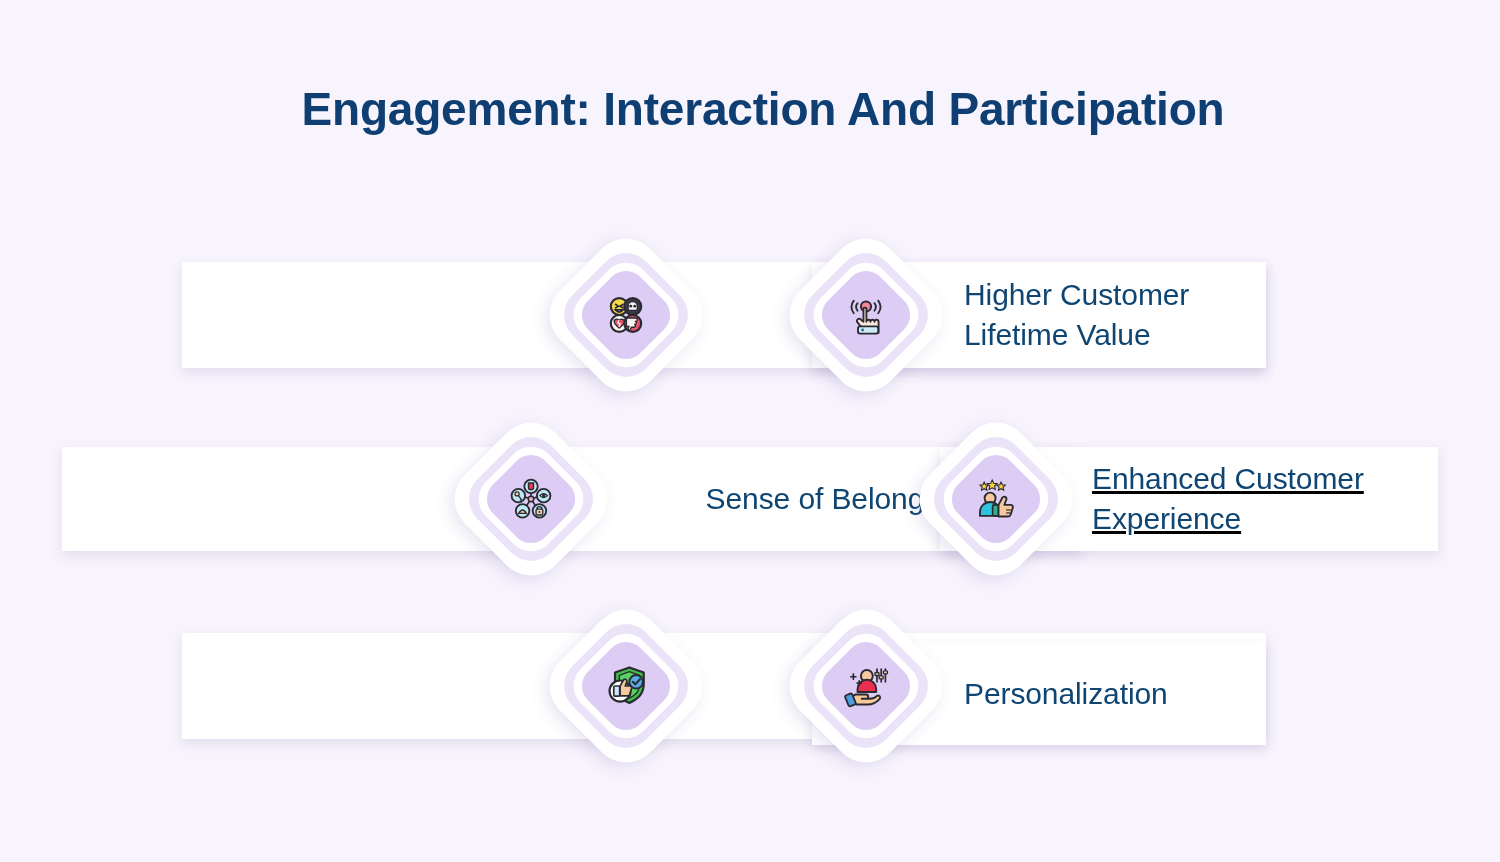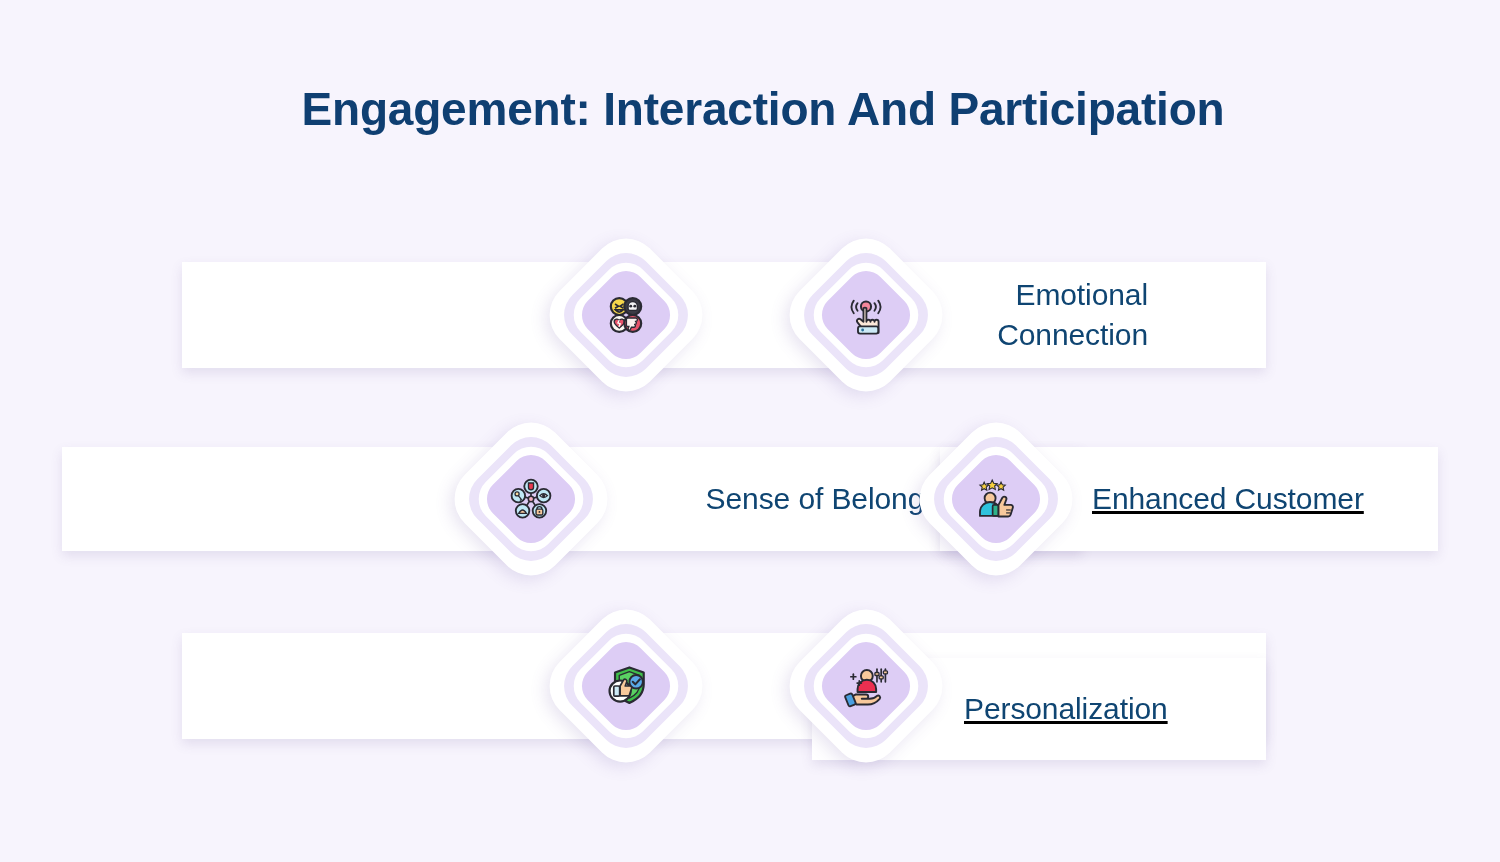--- a/index.html
+++ b/index.html
@@ -125,20 +125,26 @@
         <circle cx="24" cy="42" r="10" fill="#fbf8f2" stroke="#2a2a33" stroke-width="2.6"></circle>
         <path d="M24 47.5 c-4 -3 -6 -5 -6 -7.4 a3.1 3.1 0 0 1 6 -1.2 a3.1 3.1 0 0 1 6 1.2 c0 2.4 -2 4.4 -6 7.4 z" fill="#e8546b" stroke="#2a2a33" stroke-width="1.6"></path>
         <path d="M24 38 l-1.6 3.3 l2.8 1.2 l-1.6 3.6" fill="none" stroke="#fbf8f2" stroke-width="1.6"></path>
 
         <circle cx="40" cy="42" r="10" fill="#e8546b" stroke="#2a2a33" stroke-width="2.6"></circle>
         <path d="M38 35.5 h5.5 a2 2 0 0 1 0 4 h-1 a1.8 1.8 0 0 1 0 3.6 h-1 a1.7 1.7 0 0 1 0 3.4 h-3 l-1.5 2.8 a1.4 1.4 0 0 1 -2.4 -1.4 l0.8 -2.3 h-1.4 a1.5 1.5 0 0 1 -1.5 -1.5 v-7 a1.5 1.5 0 0 1 1.5 -1.5 z" fill="#fbf1ee" stroke="#2a2a33" stroke-width="1.6"></path>
       </svg>
     </div>
   </div>
 
+  <div class="card left-text" style="left:812px; top:262px; width:454px; height:106px;">
+    <div class="card-label">
+      <div>Higher Customer</div>
+      <div>Lifetime Value</div>
+    </div>
+  </div>
   <div class="badge" style="left:773px; top:222px;">
     <div class="layer l-outer"></div>
     <div class="layer l-mid"></div>
     <div class="layer l-inner-white"></div>
     <div class="layer l-core"></div>
     <div class="glyph">
       <svg viewBox="0 0 64 64">
         <path d="M22 18 q-3.5 4.5 0 9" fill="none" stroke="#2a2a33" stroke-width="2.2" stroke-linecap="round"></path>
         <path d="M17.5 15 q-5.5 7.5 0 15" fill="none" stroke="#2a2a33" stroke-width="2.2" stroke-linecap="round"></path>
         <path d="M42 18 q3.5 4.5 0 9" fill="none" stroke="#2a2a33" stroke-width="2.2" stroke-linecap="round"></path>
@@ -190,20 +196,21 @@
         <rect x="38" y="44" width="8" height="7" rx="1.4" fill="#f7c89b" stroke="#2a2a33" stroke-width="1.6"></rect>
         <circle cx="42" cy="47.3" r="1.1" fill="#2a2a33"></circle>
         <circle cx="32" cy="32" r="3.2" fill="#f4aec0" stroke="#2a2a33" stroke-width="1.8"></circle>
       </svg>
     </div>
   </div>
 
   <div class="card left-text" style="left:940px; top:447px; width:498px; height:104px;text-decoration:underline;">
     <div class="card-label">
       <div>Enhanced Customer</div>
+      <div>Experience</div>
     </div>
   </div>
   <div class="badge" style="left:903px; top:406px;">
     <div class="layer l-outer"></div>
     <div class="layer l-mid"></div>
     <div class="layer l-inner-white"></div>
     <div class="layer l-core"></div>
     <div class="glyph">
       <svg viewBox="0 0 64 64">
         <g fill="#f7cf3f" stroke="#2a2a33" stroke-width="1.3">
@@ -239,21 +246,21 @@
         <path d="M36 15 l12 4.3 v11 q0 11 -12 16 q-12 -5 -12 -16 v-11 z" fill="#5ad163" stroke="#2a2a33" stroke-width="1.6" stroke-linejoin="round"></path>
         <circle cx="44" cy="27" r="8" fill="#5aa9e8" stroke="#2a2a33" stroke-width="2.2"></circle>
         <path d="M40 27 l3 3 l5.5 -6" fill="none" stroke="#2a2a33" stroke-width="2.4" stroke-linecap="round" stroke-linejoin="round"></path>
         <circle cx="25" cy="38" r="12.5" fill="#ffffff" stroke="#2a2a33" stroke-width="2.6"></circle>
         <path d="M25 32 l4 -7 a2.2 2.2 0 0 1 3.9 2 l-1.8 5 h5.5 a2.2 2.2 0 0 1 2 3 l-2.4 7 a2.6 2.6 0 0 1 -2.4 1.7 h-8.8 z" fill="#f7c89b" stroke="#2a2a33" stroke-width="2" stroke-linejoin="round"></path>
         <rect x="17.5" y="32" width="7" height="12" rx="1.4" fill="#cdeaf6" stroke="#2a2a33" stroke-width="2"></rect>
       </svg>
     </div>
   </div>
 
-  <div class="card left-text" style="left:812px; top:658px; width:454px; height:102px;text-decoration:underline;">
+  <div class="card left-text" style="left:812px; top:643px; width:454px; height:102px;">
     <div class="card-label">
       <div>Personalization</div>
     </div>
   </div>
   <div class="badge" style="left:773px; top:593px;">
     <div class="layer l-outer"></div>
     <div class="layer l-mid"></div>
     <div class="layer l-inner-white"></div>
     <div class="layer l-core"></div>
     <div class="glyph">

